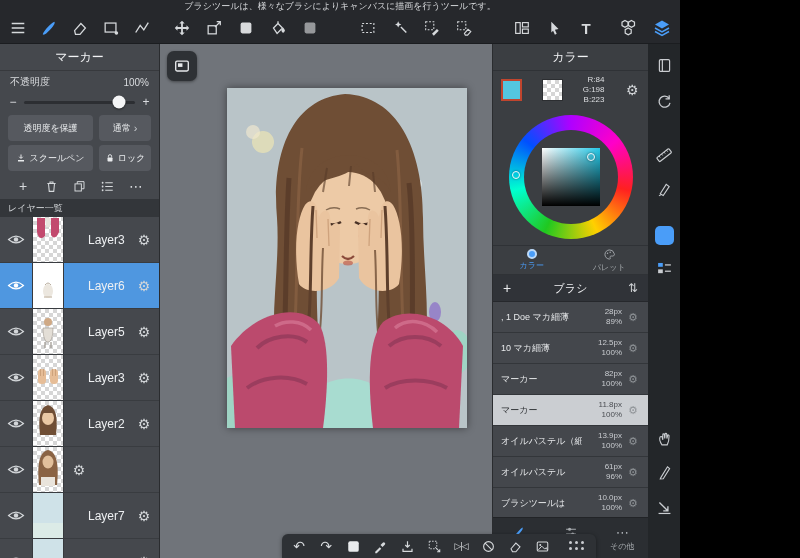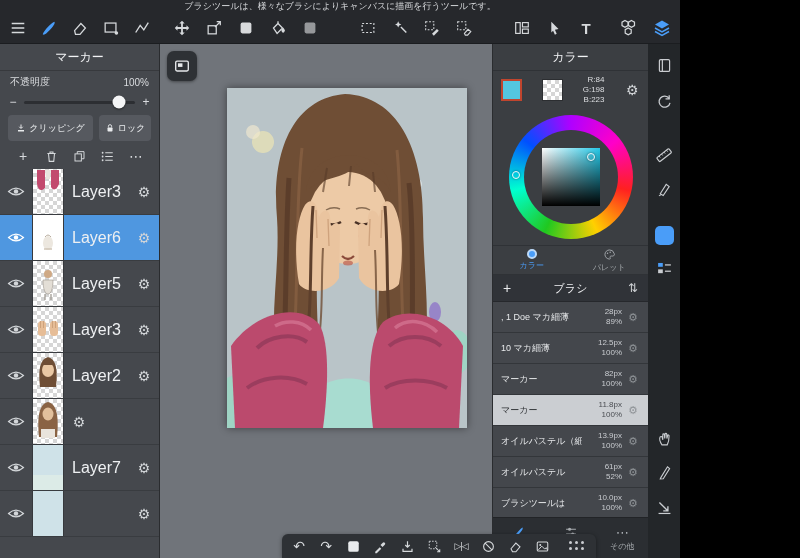--- a/index.html
+++ b/index.html
@@ -32,21 +32,21 @@
   .lp-iconsrow{height:26px;display:flex;align-items:center;justify-content:space-between;padding:0 14px;flex:none;color:#d6d9dc;}
   .lp-iconsrow .lic{width:18px;height:18px;display:flex;align-items:center;justify-content:center;font-size:14px;}
   .lp-listheader{height:18px;line-height:18px;background:#33363a;font-size:9px;color:#cfd2d5;padding-left:8px;flex:none;}
   .lp-list{flex:1;overflow:hidden;display:flex;flex-direction:column;}
   .lrow{height:45px;flex:none;display:flex;align-items:stretch;border-bottom:1px solid #393c40;background:#45484d;}
   .lrow.sel{background:#4f97e0;justify-content:space-between;}
   .leye{width:32px;display:flex;align-items:center;justify-content:center;color:#d3d6d9;}
   .lrow.sel .leye{color:#fff;}
   .lthumb{width:30px;flex:none;position:relative;border-left:1px solid #37393d;border-right:1px solid #37393d;overflow:hidden;}
   .checker{background-color:#fff;background-image:linear-gradient(45deg,#d6d6d6 25%,transparent 25%,transparent 75%,#d6d6d6 75%),linear-gradient(45deg,#d6d6d6 25%,transparent 25%,transparent 75%,#d6d6d6 75%);background-size:8px 8px;background-position:0 0,4px 4px;}
-  .lname{flex:1;display:flex;align-items:center;padding-left:8px;font-size:16px;color:#eef0f2;}
+  .lname{flex:1;display:flex;align-items:center;padding-left:8px;font-size:12px;color:#eef0f2;margin-left:16px;}
   .lgear{width:30px;display:flex;align-items:center;justify-content:center;font-size:14px;color:#d2d5d8;}
   
   .canvasarea{flex:1;position:relative;background:#70747a;min-width:0;}
   .navbtn{position:absolute;left:7px;top:7px;width:30px;height:30px;background:#2e3135;border-radius:7px;display:flex;align-items:center;justify-content:center;color:#e6e8ea;box-shadow:0 1px 3px rgba(0,0,0,.4);}
   .artwork{position:absolute;left:67px;top:44px;width:240px;height:340px;box-shadow:0 0 8px rgba(0,0,0,.45);background:#b9c4c8;}
   .cscroll{position:absolute;left:140px;bottom:2px;width:290px;height:5px;border-radius:3px;background:#46494e;}
   .ctoolbar{position:absolute;left:122px;bottom:0;height:24px;background:#2e3135;border-radius:6px 6px 0 0;display:flex;align-items:center;padding:0 8px;gap:9px;box-shadow:0 1px 4px rgba(0,0,0,.4);}
   .cticon{width:18px;height:18px;display:flex;align-items:center;justify-content:center;color:#d6d9dc;font-size:12px;}
   .handle{width:22px;height:18px;display:grid;grid-template-columns:repeat(3,4px);grid-template-rows:repeat(2,4px);gap:2px;align-content:center;justify-content:center;margin-left:6px;}
   .handle i{width:3px;height:3px;border-radius:50%;background:#caccd0;}
@@ -224,25 +224,34 @@
       </div>
       <div class="lp-slider">
         <span class="sign">−</span>
         <span class="track">
             <span class="knob"></span>
           </span>
         <span class="sign">+</span>
       </div>
       <div class="lp-btnrow">
         <button class="pbtn">
+            <span>透明度を保護</span>
+          </button>
+        <button class="pbtn" style="flex:0 0 52px;">
+            <span>通常</span>
+            <span class="chev">›</span>
+          </button>
+      </div>
+      <div class="lp-btnrow">
+        <button class="pbtn">
           <svg class="ic" width="10" height="10" viewBox="0 0 20 20">
               <path d="M10 3 V10 M6.5 7.5 L10 11 L13.5 7.5" fill="none" stroke="#e9ebed" stroke-width="2"></path>
               <path d="M4 14 H16 V17 H4 Z" fill="#e9ebed"></path>
             </svg>
-          <span>クリッピング</span>
+          <span>スクールペン</span>
         </button>
         <button class="pbtn" style="flex:0 0 52px;">
           <svg class="ic" width="10" height="10" viewBox="0 0 20 20">
               <rect x="5" y="9" width="10" height="8" rx="1.5" fill="#e9ebed"></rect>
               <path d="M6.8 9 V6.5 a3.2 3.2 0 0 1 6.4 0 V9" fill="none" stroke="#e9ebed" stroke-width="1.8"></path>
             </svg>
           <span>ロック</span>
         </button>
       </div>
       <div class="lp-iconsrow">
@@ -261,20 +270,21 @@
         <span class="lic">
           <svg class="ic" width="15" height="15" viewBox="0 0 20 20">
               <path d="M7 5 H17 M7 10 H17 M7 15 H17" stroke="currentColor" stroke-width="1.5"></path>
               <circle cx="3.5" cy="5" r="1.2" fill="currentColor"></circle>
               <circle cx="3.5" cy="10" r="1.2" fill="currentColor"></circle>
               <circle cx="3.5" cy="15" r="1.2" fill="currentColor"></circle>
             </svg>
         </span>
         <span class="lic">⋯</span>
       </div>
+      <div class="lp-listheader">レイヤー一覧</div>
       <div class="lp-list">
 
         <div class="lrow">
           <span class="leye">
               <svg class="ic" width="18" height="13" viewBox="0 0 24 16">
                 <path d="M2 8 Q12 -1 22 8 Q12 17 2 8Z" fill="none" stroke="currentColor" stroke-width="1.5"></path>
                 <circle cx="12" cy="8" r="3" fill="currentColor"></circle>
               </svg>
             </span>
           <span class="lthumb checker">
@@ -605,21 +615,21 @@
           <span class="bvals">
               <div>13.9px</div>
               <div>100%</div>
             </span>
           <span class="bgear">⚙</span>
         </div>
         <div class="brow">
           <span class="bname">オイルパステル</span>
           <span class="bvals">
               <div>61px</div>
-              <div>52%</div>
+              <div>96%</div>
             </span>
           <span class="bgear">⚙</span>
         </div>
         <div class="brow">
           <span class="bname">ブラシツールは</span>
           <span class="bvals">
               <div>10.0px</div>
               <div>100%</div>
             </span>
           <span class="bgear">⚙</span>

